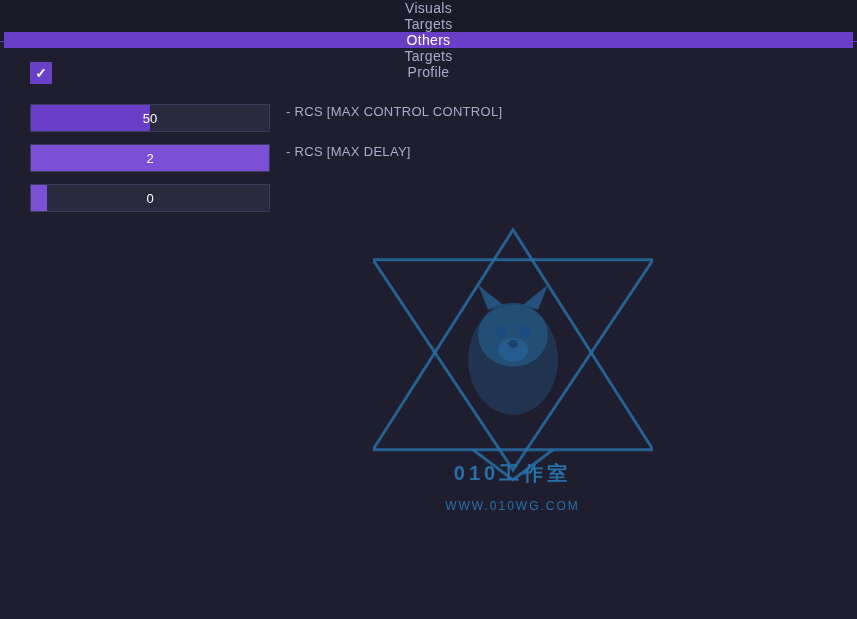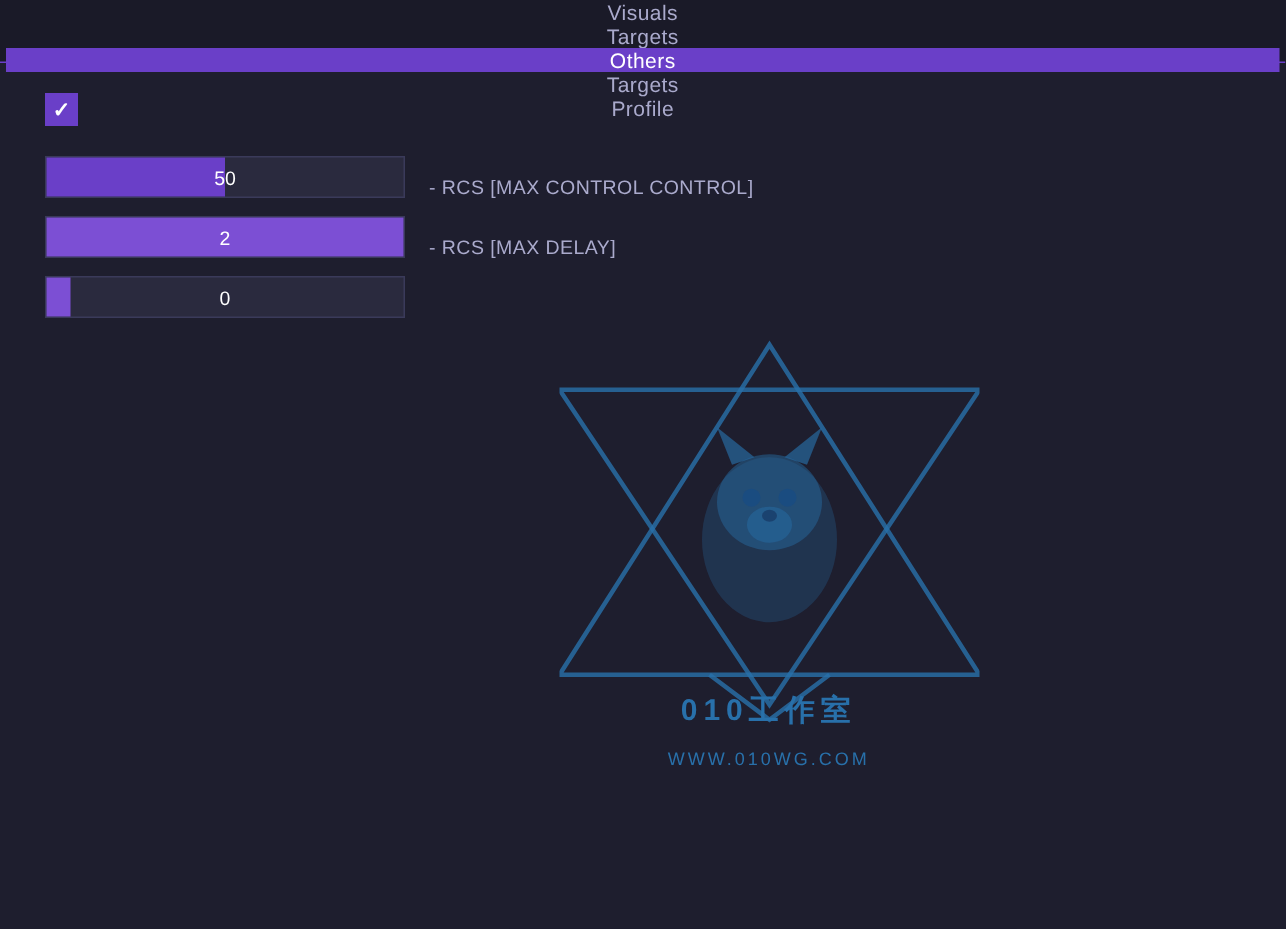--- a/index.html
+++ b/index.html
@@ -91,21 +91,21 @@
 
     .checkbox-label {
       font-size: 14px;
       color: #c0c0d0;
       letter-spacing: 0.5px;
     }
 
     
     .control-row {
       display: flex;
-      align-items: flex-end;
+      align-items: flex-start;
       margin-bottom: 12px;
       gap: 16px;
     }
 
     .slider-container {
       width: 240px;
       height: 28px;
       background-color: #2a2a3e;
       border: 1px solid #3a3a5a;
       position: relative;

